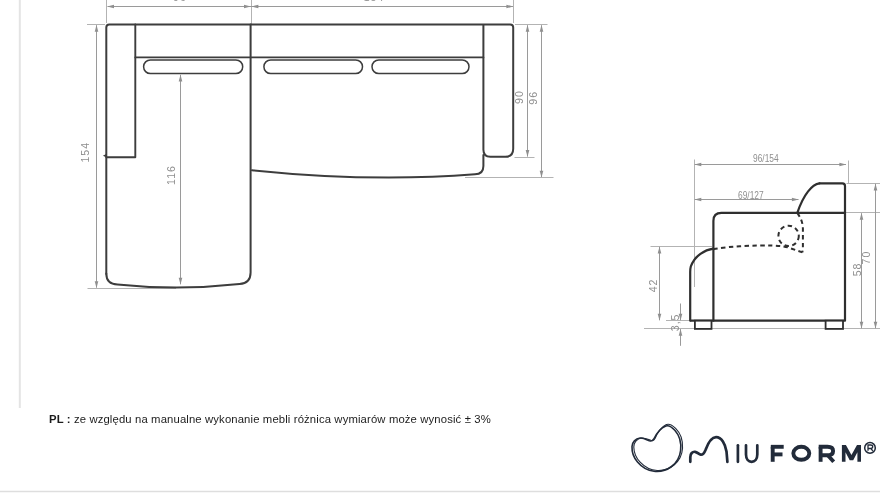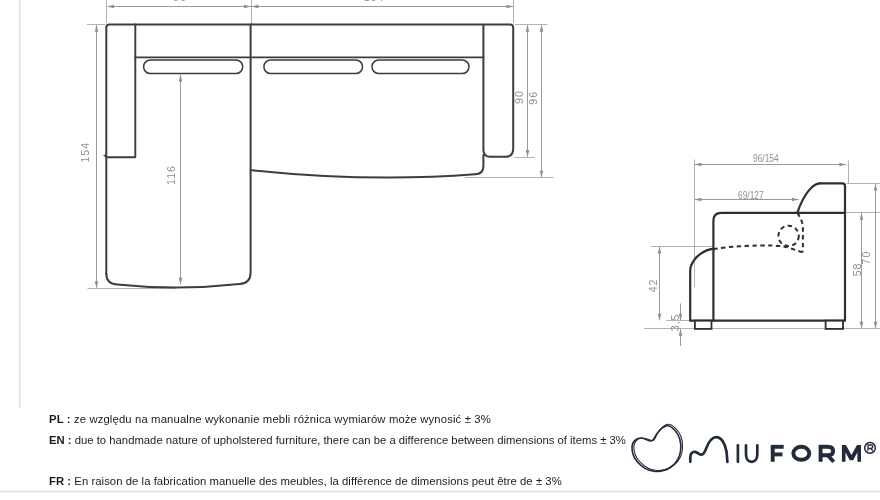--- a/index.html
+++ b/index.html
@@ -163,15 +163,13 @@
       <path d="M 827.8,455.3 L 833.7,461.8"></path>
     </g>
     <path fill="#222b3a" stroke="none" d="M 841.9,461.8 L 841.9,444.9 L 845.9,444.9 L 851.45,455.0 L 857.0,444.9 L 861.0,444.9
       L 861.0,461.8 L 857.4,461.8 L 857.4,452.2 L 853.2,460.2 L 849.7,460.2 L 845.5,452.2 L 845.5,461.8 Z"></path>
     <circle cx="870" cy="447.9" r="5.3" stroke-width="1.5"></circle>
     <path stroke-width="1.3" d="M 868,450.8 L 868,445 L 870.7,445 C 872,445 872.7,445.7 872.7,446.8 C 872.7,447.9 872,448.5 870.7,448.5 L 868,448.5 M 870.9,448.5 L 872.8,450.8"></path>
   </g>
 </svg>
 
 <div class="disc" style="top:412.6px;letter-spacing:0.13px"><b>PL :</b> ze względu na manualne wykonanie mebli różnica wymiarów może wynosić ± 3%</div>
-<div class="disc" style="top:433.5px"><b>EN :</b> due to handmade nature of upholstered furniture, there can be a difference between dimensions of items ± 3%</div>
-<div class="disc" style="top:474.9px;letter-spacing:0.05px"><b>FR :</b> En raison de la fabrication manuelle des meubles, la différence de dimensions peut être de ± 3%</div>
 </div>
 
 </body></html>

